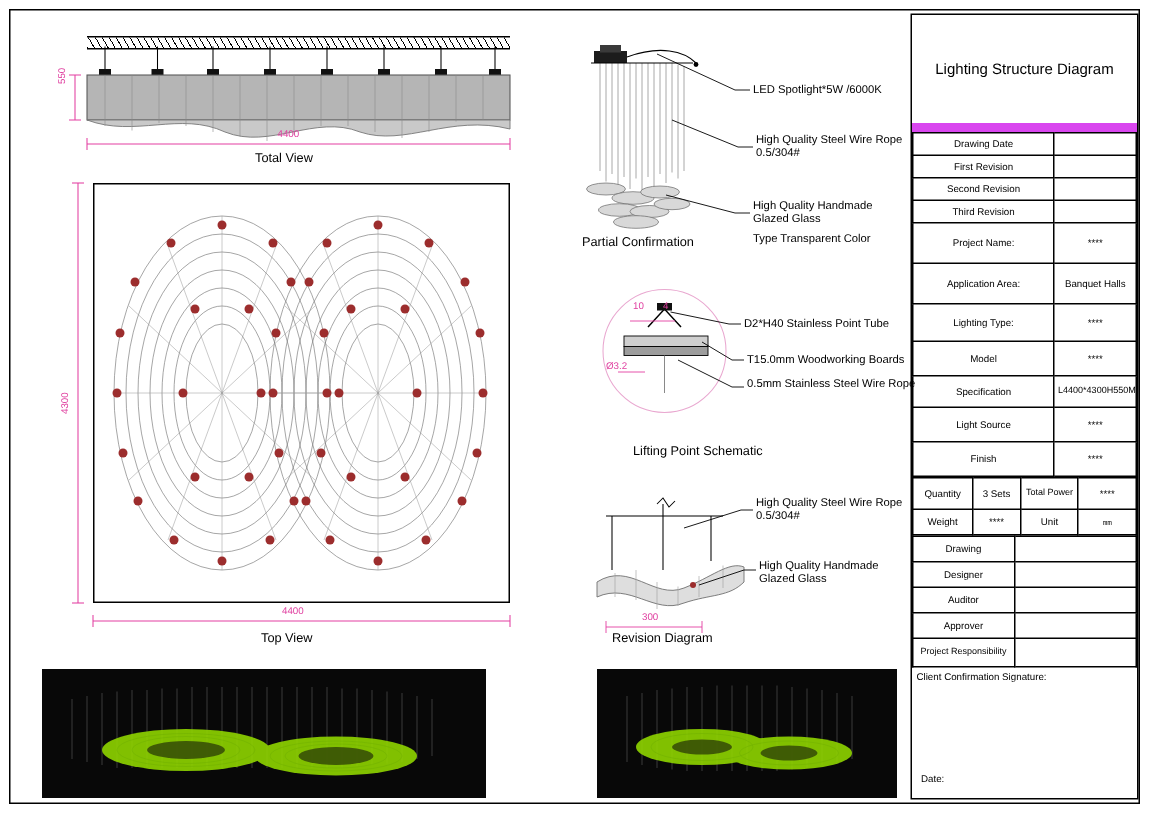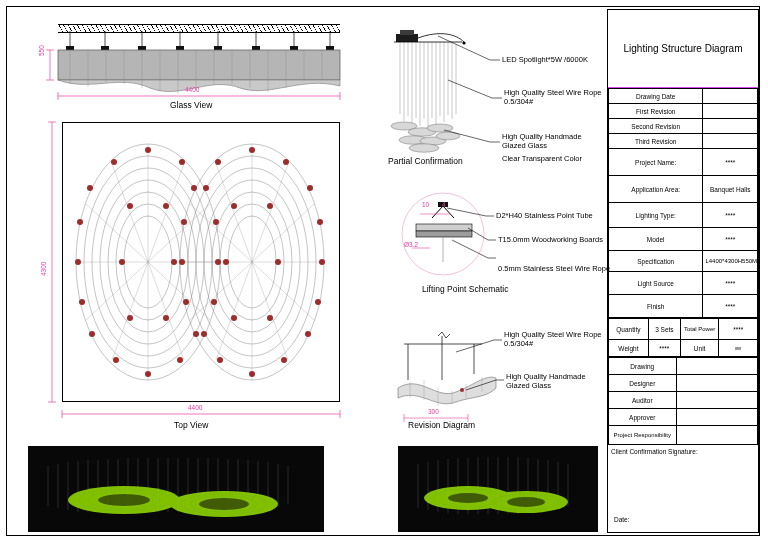--- a/index.html
+++ b/index.html
@@ -5,21 +5,21 @@
   html,body{margin:0;padding:0;background:#ffffff;}
   body{width:768px;height:543px;font-family:"Liberation Sans",sans-serif;color:#000;}
   #sheet{position:relative;width:768px;height:543px;overflow:hidden;background:#fff;}
   .frame{position:absolute;left:6px;top:6px;width:754px;height:530px;border:1px solid #000;box-sizing:border-box;}
   .abs{position:absolute;}
   .lbl{font-size:7.5px;line-height:1.25;color:#000;white-space:pre;}
   .dim{font-size:6.5px;color:#e040a0;}
   .title-caption{font-size:8.5px;text-align:center;}
   
   .tb{position:absolute;right:9px;top:9px;width:152px;height:524px;border:1px solid #000;box-sizing:border-box;}
-  .tb-title{height:78px;display:flex;align-items:center;justify-content:center;font-size:10px;text-align:center;border-bottom:1px solid #d946ef;box-sizing:border-box;}
+  .tb-title{height:78px;display:flex;align-items:center;justify-content:center;font-size:10px;text-align:center;border-bottom:6px solid #d946ef;box-sizing:border-box;}
   table.tbt{border-collapse:collapse;width:100%;font-size:6.5px;table-layout:fixed;}
   table.tbt td{border:1px solid #000;height:14px;padding:0 2px;text-align:center;vertical-align:middle;white-space:nowrap;overflow:hidden;}
   td.lab{text-align:center;}
   .tb-foot{font-size:6.5px;padding:3px 3px;}
   
   .hatch-bar{position:absolute;background:
      repeating-linear-gradient(60deg,#000 0 0.6px,transparent 0.6px 4px);
      border-top:1.2px solid #000;border-bottom:1px solid #000;}
   
   .thinbox{position:absolute;border:1px solid #000;box-sizing:border-box;}
@@ -86,21 +86,21 @@
       </g>
 
       <g stroke="#e33fa1" stroke-width="0.7">
         <line x1="28" y1="78" x2="310" y2="78"></line>
         <line x1="28" y1="74" x2="28" y2="82"></line>
         <line x1="310" y1="74" x2="310" y2="82"></line>
       </g>
     </svg>
     <div class="abs dim" style="left:8px;top:38px;transform:rotate(-90deg);transform-origin:left top;">550</div>
     <div class="abs dim" style="left:155px;top:68px;">4400</div>
-    <div class="abs title-caption" style="left:140px;top:82px;">Glass View</div>
+    <div class="abs title-caption" style="left:140px;top:82px;">Total View</div>
   </div>
 
   <div class="abs" style="left:30px;top:118px;width:330px;height:320px;">
     <div class="thinbox" style="left:32px;top:4px;width:278px;height:280px;"></div>
     <svg class="abs" style="left:0;top:0;" width="330" height="320">
 
       <g stroke="#7a7a7a" stroke-width="0.45" fill="none">
         <ellipse cx="118" cy="144" rx="72" ry="118"></ellipse>
         <ellipse cx="118" cy="144" rx="64" ry="106"></ellipse>
         <ellipse cx="118" cy="144" rx="56" ry="94"></ellipse>
@@ -241,21 +241,21 @@
         <line x1="114" y1="80" x2="124" y2="80"></line>
         <line x1="66" y1="112" x2="112" y2="124"></line>
         <line x1="112" y1="124" x2="122" y2="124"></line>
       </g>
     </svg>
     <div class="abs lbl" style="left:124px;top:37px;">LED Spotlight*5W /6000K</div>
     <div class="abs lbl" style="left:126px;top:70px;">High Quality Steel Wire Rope
 0.5/304#</div>
     <div class="abs lbl" style="left:124px;top:114px;">High Quality Handmade
 Glazed Glass</div>
-    <div class="abs lbl" style="left:124px;top:136px;">Clear Transparent Color</div>
+    <div class="abs lbl" style="left:124px;top:136px;">Type Transparent Color</div>
     <div class="abs title-caption" style="left:10px;top:138px;">Partial Confirmation</div>
   </div>
 
   <div class="abs" style="left:390px;top:188px;width:225px;height:112px;">
     <svg class="abs" style="left:0;top:0;" width="225" height="112">
       <circle cx="53" cy="46" r="41" fill="none" stroke="#e9a8d0" stroke-width="0.7"></circle>
 
       <path d="M42,30 L53,18 L64,30" fill="none" stroke="#000" stroke-width="1"></path>
       <rect x="48" y="14" width="10" height="5" fill="#111"></rect>
 
@@ -277,22 +277,22 @@
           <line x1="98" y1="52" x2="106" y2="52"></line>
         <line x1="62" y1="52" x2="98" y2="70"></line>
           <line x1="98" y1="70" x2="106" y2="70"></line>
       </g>
     </svg>
     <div class="abs dim" style="left:32px;top:13px;">10</div>
     <div class="abs dim" style="left:52px;top:13px;">4</div>
     <div class="abs dim" style="left:14px;top:53px;">Ø3.2</div>
     <div class="abs lbl" style="left:106px;top:23px;">D2*H40 Stainless Point Tube</div>
     <div class="abs lbl" style="left:108px;top:47px;">T15.0mm Woodworking Boards</div>
-    <div class="abs lbl" style="left:108px;top:76px;text-align:center;">0.5mm Stainless Steel Wire Rope</div>
-    <div class="abs title-caption" style="left:4px;top:96px;padding-left:28px;">Lifting Point Schematic</div>
+    <div class="abs lbl" style="left:108px;top:63px;text-align:center;">0.5mm Stainless Steel Wire Rope</div>
+    <div class="abs title-caption" style="left:4px;top:107px;padding-left:28px;">Lifting Point Schematic</div>
   </div>
 
   <div class="abs" style="left:390px;top:322px;width:225px;height:118px;">
     <svg class="abs" style="left:0;top:0;" width="225" height="118">
 
       <g stroke="#000" stroke-width="0.7" fill="none">
         <line x1="18" y1="22" x2="18" y2="58"></line>
         <line x1="52" y1="14" x2="52" y2="58"></line>
         <line x1="84" y1="22" x2="84" y2="52"></line>
         <line x1="14" y1="22" x2="92" y2="22"></line>

